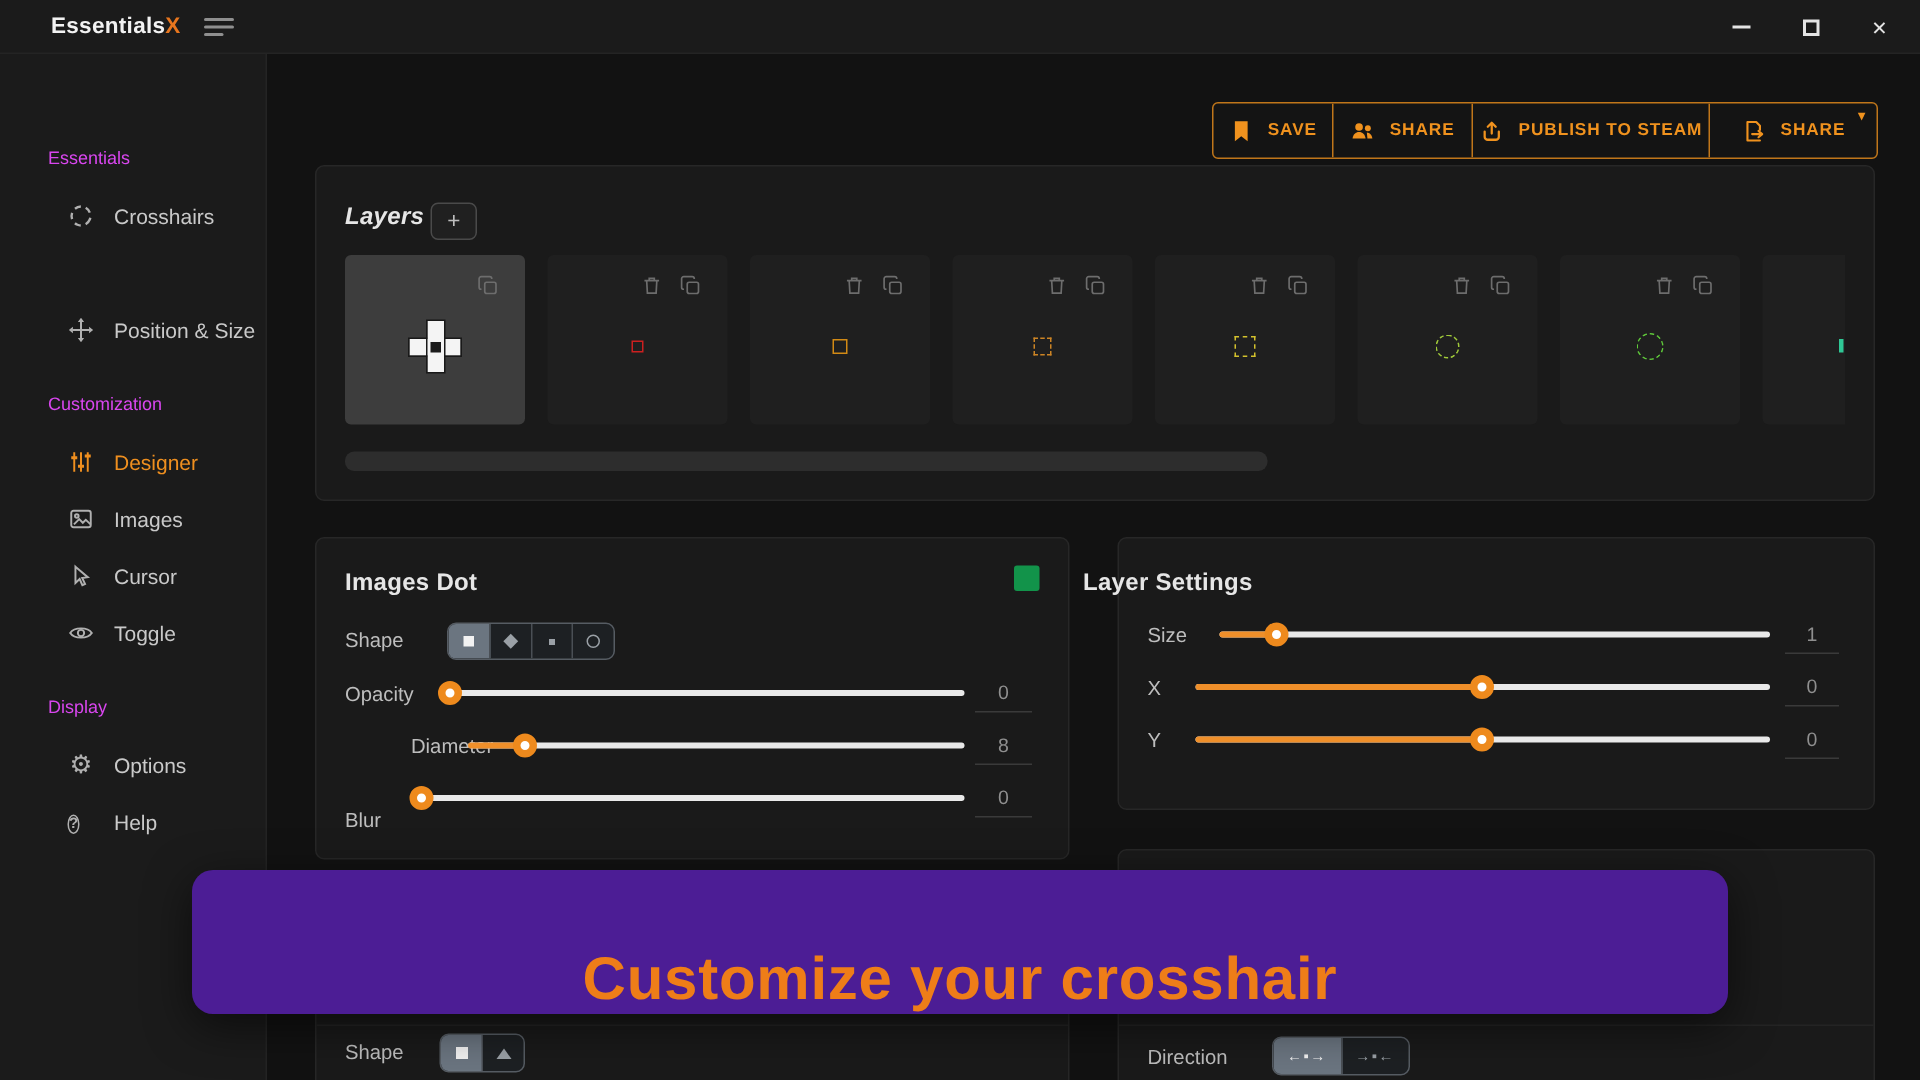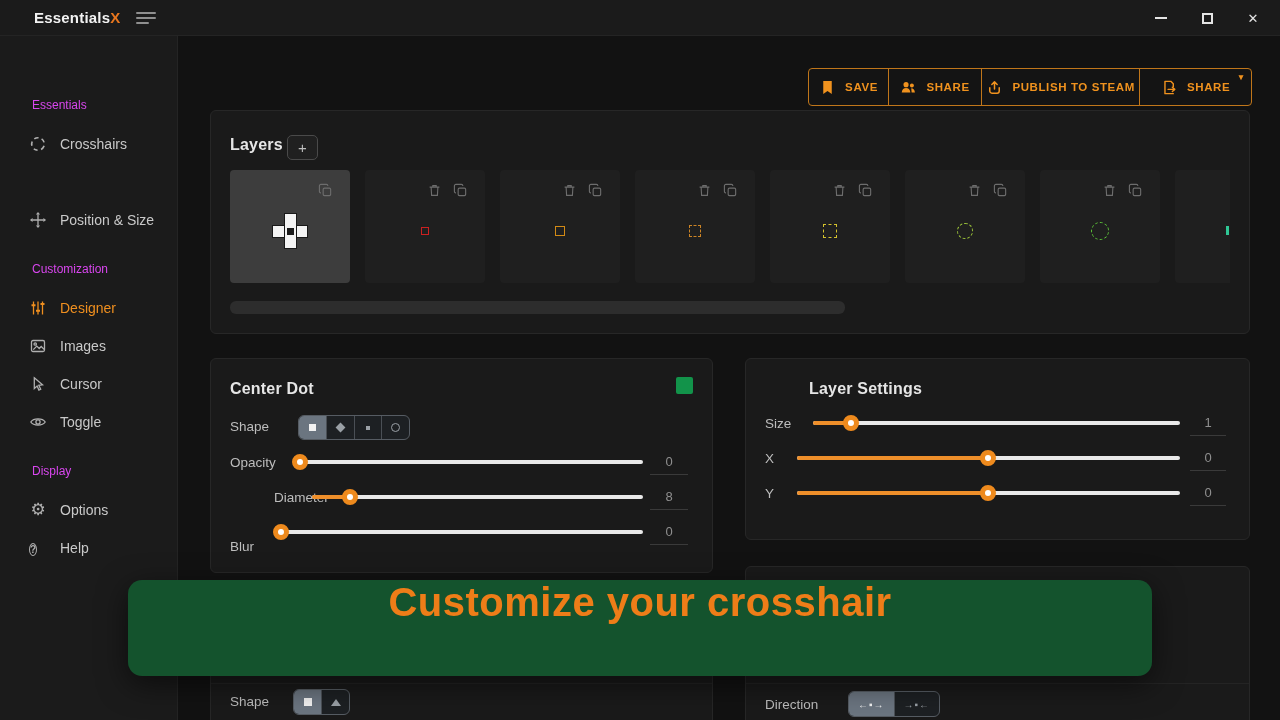--- a/index.html
+++ b/index.html
@@ -14,21 +14,21 @@
   .hamburger{position:absolute;left:136px;top:12px;width:20px;height:12px;cursor:pointer;}
   .hamburger i{display:block;height:2px;background:#8f8f8f;border-radius:1px;margin-bottom:3px;}
   .hamburger i:last-child{width:13px;margin-left:0;}
   .winbtn{position:absolute;top:6px;width:26px;height:24px;display:flex;align-items:center;justify-content:center;color:#e4e4e4;font-size:13px;}
   .min-line{display:block;width:12px;height:2px;background:#e4e4e4;}
   .max-box{display:block;width:11px;height:11px;border:2px solid #e4e4e4;}
 
   
   .sidebar{position:absolute;left:0;top:36px;width:178px;height:684px;background:#1b1b1b;border-right:1px solid #242424;}
   .sb-header{position:absolute;left:32px;font-size:12px;color:#d946ef;}
-  .sb-item{position:absolute;left:0;width:178px;height:26px;cursor:pointer;color:#c9c9c9;}
+  .sb-item{position:absolute;left:16px;width:178px;height:26px;cursor:pointer;color:#c9c9c9;}
   .sb-item .ic{position:absolute;left:29px;top:4px;width:18px;height:18px;color:#b0b0b0;}
   .sb-item .lb{position:absolute;left:60px;top:0;line-height:26px;font-size:14px;}
   .sb-item.active{color:#ef8f1f;}
   .sb-item.active .ic{color:#ef8f1f;}
   .sb-item.active .lb{color:#ef8f1f;}
   svg{display:block;}
 
   
   .name-input{position:absolute;left:208px;top:68px;width:597px;height:38px;background:#161616;border:1px solid #2f2f2f;
      border-radius:4px;color:#ddd;font-size:14px;padding:0 16px;outline:none;font-family:"Liberation Sans",sans-serif;}
@@ -78,22 +78,22 @@
   
   .track{position:absolute;height:4px;background:#e9e9e9;border-radius:2px;}
   .fill{position:absolute;height:4px;background:#ef8f2a;border-radius:2px;}
   .handle{position:absolute;width:16px;height:16px;border-radius:50%;background:#fff;border:5px solid #ee8a1d;cursor:pointer;}
   .val{position:absolute;width:38px;height:26px;line-height:26px;text-align:center;color:#8f8f8f;font-size:13px;border-bottom:1px solid #3a3a3a;}
 
   .green-ind{position:absolute;left:676px;top:377px;width:17px;height:17px;border-radius:2px;}
   .divline{position:absolute;border-top:1px solid #242424;}
 
   
-  .overlay{position:absolute;left:128px;top:580px;width:1024px;height:96px;background:#14532d;border-radius:14px;
-     box-shadow:0 8px 30px rgba(0,0,0,.55);display:flex;align-items:flex-start;justify-content:center;z-index:50;}
+  .overlay{position:absolute;left:128px;top:580px;width:1024px;height:96px;background:#4c1d95;border-radius:14px;
+     box-shadow:0 8px 30px rgba(0,0,0,.55);display:flex;align-items:flex-end;justify-content:center;z-index:50;}
   .overlay .txt{font-size:40px;font-weight:bold;color:#ee7d18;letter-spacing:.5px;}
 
   .helpcirc{width:16px;height:16px;border:1.5px solid currentColor;border-radius:50%;font-size:10px;line-height:15px;text-align:center;font-weight:bold;}
   .gearglyph{font-size:17px;line-height:18px;text-align:center;}
 </style>
 </head>
 <body>
 
 <div class="app">
 
@@ -226,21 +226,21 @@
             <path d="M13 15.5H4.2V2.5h6.2L13 5.1v3"></path>
             <path d="M7.5 11h7M12 8.8l2.6 2.2L12 13.2"></path>
           </svg>
       </span>
       <span>SHARE</span>
       <span class="caret">▾</span>
     </div>
   </div>
 
   <div class="card" style="left:210px;top:110px;width:1040px;height:224px;"></div>
-  <div class="card-title" style="left:230px;top:136px;">Layers</div>
+  <div class="card-title" style="left:230px;top:136px;font-style:italic;">Layers</div>
   <div class="addbtn">+</div>
 
   <div class="tile sel" style="left:230px;">
     <span class="ticon copy">
       <svg width="15" height="15" viewBox="0 0 16 16" fill="none" stroke="currentColor" stroke-width="1.2">
           <rect x="5.5" y="5.5" width="8" height="8" rx="1.4"></rect>
           <path d="M10.5 3.2V3A1.5 1.5 0 0 0 9 1.5H3A1.5 1.5 0 0 0 1.5 3v6A1.5 1.5 0 0 0 3 10.5h.2"></path>
         </svg>
     </span>
     <span class="plusbar" style="left:43px;top:56px;width:34px;height:11px;"></span>
@@ -338,21 +338,21 @@
     <span class="pv dash round" style="left: 51px; top: 52px; width: 18px; height: 18px; border-color: rgb(95, 201, 58);"></span>
   </div>
 
   <div class="tile" style="left:1175px;width:55px;border-top-right-radius:0;border-bottom-right-radius:0;">
     <span class="pv" style="left: 51px; top: 56px; width: 2.5px; height: 9px; background-color: rgb(47, 199, 149);"></span>
   </div>
 
   <div class="scrollthumb"></div>
 
   <div class="card" style="left:210px;top:358px;width:503px;height:215px;"></div>
-  <div class="card-title" style="left:230px;top:380px;">Center Dot</div>
+  <div class="card-title" style="left:230px;top:380px;">Images Dot</div>
   <div class="green-ind" style="background-color: rgb(18, 147, 74);"></div>
 
   <div class="lbl" style="left:230px;top:419px;">Shape</div>
   <div class="seg" style="left:298px;top:415px;width:112px;height:25px;">
     <div class="opt sel">
         <span class="g-square"></span>
       </div>
     <div class="opt">
         <span class="g-diamond"></span>
       </div>
@@ -376,21 +376,21 @@
   <div class="handle" style="left:342px;top:489px;"></div>
   <div class="val" style="left:650px;top:484px;">8</div>
 
   <div class="lbl" style="left:230px;top:539px;">Blur</div>
   <div class="track" style="left:277px;top:530px;width:366px;"></div>
   <div class="fill" style="left:277px;top:530px;width:4px;"></div>
   <div class="handle" style="left:273px;top:524px;"></div>
   <div class="val" style="left:650px;top:519px;">0</div>
 
   <div class="card" style="left:745px;top:358px;width:505px;height:182px;"></div>
-  <div class="card-title" style="left:809px;top:380px;">Layer Settings</div>
+  <div class="card-title" style="left:722px;top:380px;">Layer Settings</div>
 
   <div class="lbl" style="left:765px;top:416px;">Size</div>
   <div class="track" style="left:813px;top:421px;width:367px;"></div>
   <div class="fill" style="left:813px;top:421px;width:38px;"></div>
   <div class="handle" style="left:843px;top:415px;"></div>
   <div class="val" style="left:1190px;top:410px;width:36px;">1</div>
 
   <div class="lbl" style="left:765px;top:451px;">X</div>
   <div class="track" style="left:797px;top:456px;width:383px;"></div>
   <div class="fill" style="left:797px;top:456px;width:191px;"></div>

